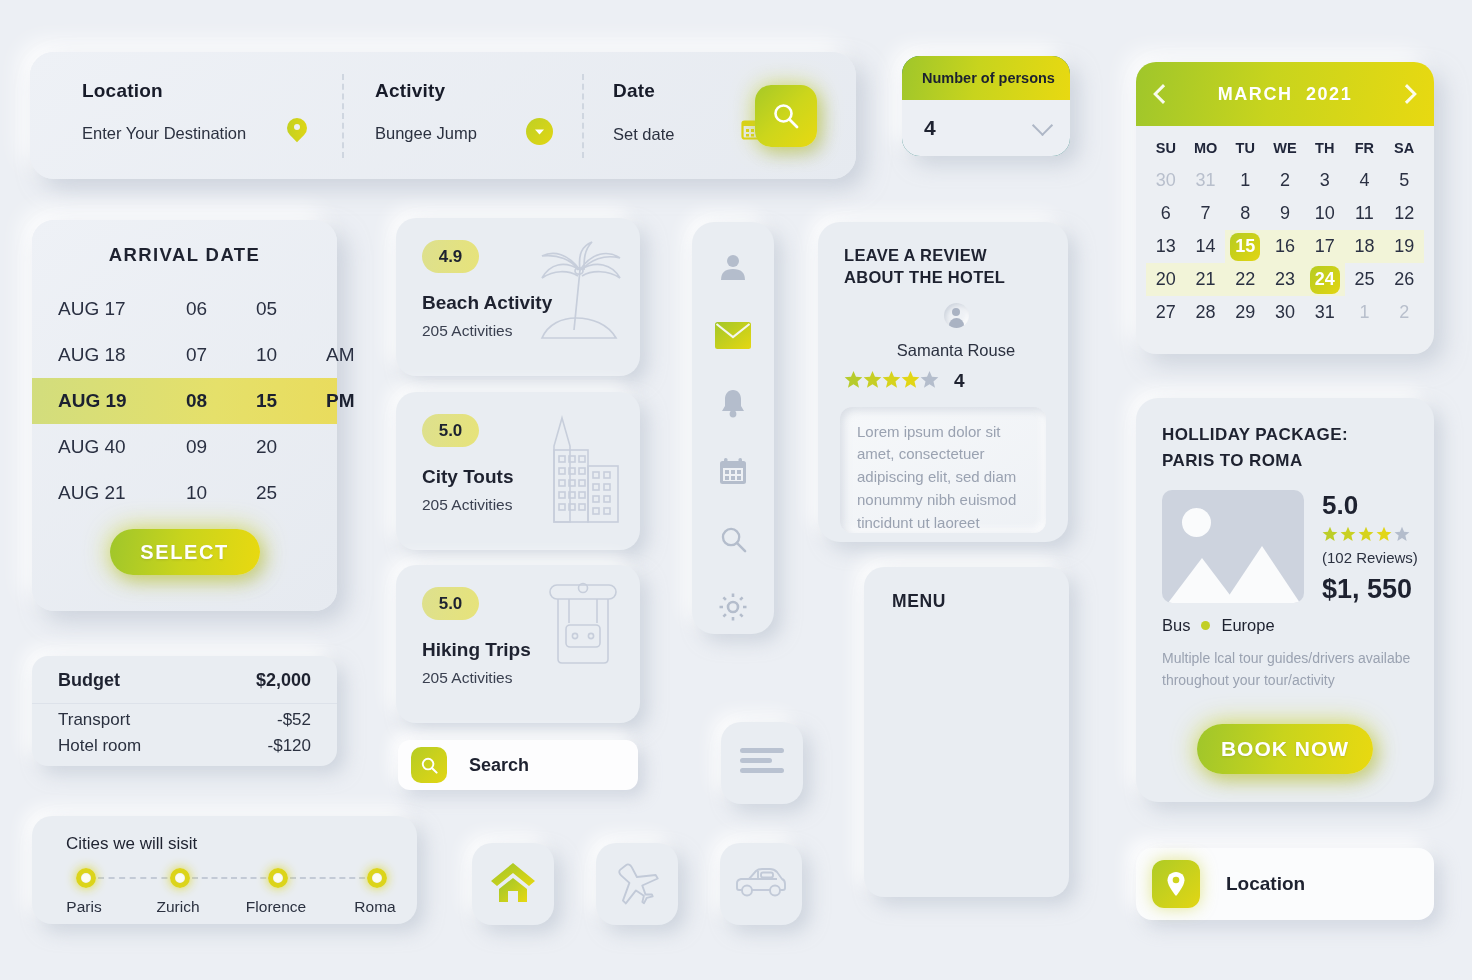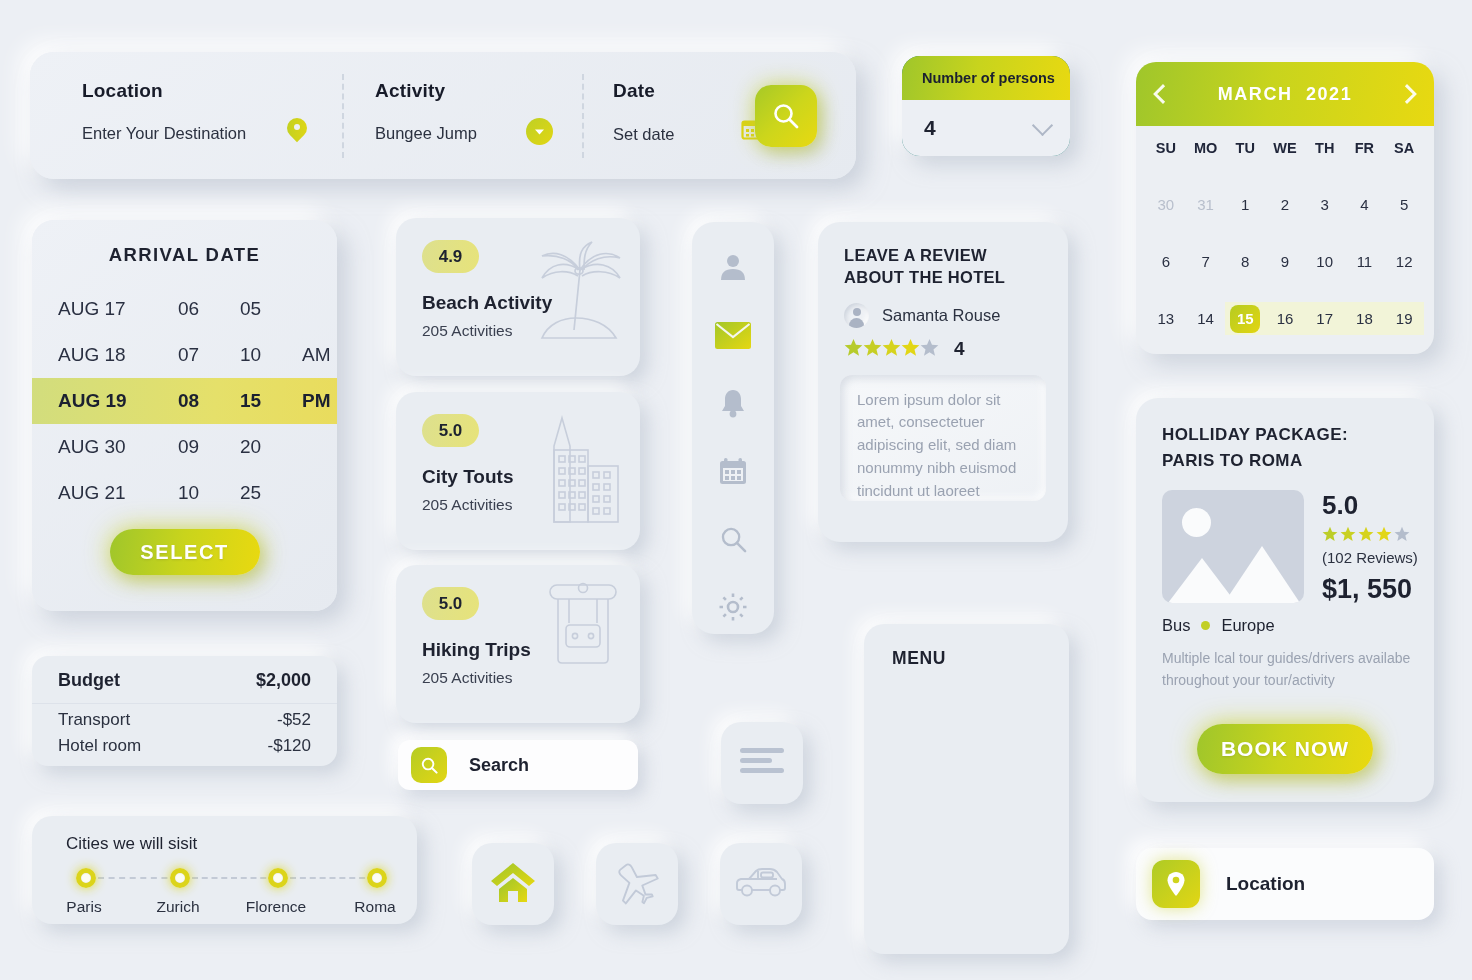--- a/index.html
+++ b/index.html
@@ -86,36 +86,36 @@
     background: #eceff3; box-shadow: 10px 10px 22px rgba(176,185,200,0.5), -10px -10px 22px rgba(255,255,255,0.95); }
   #cal-head { height: 64px; display: flex; align-items: center; justify-content: space-between; padding: 0 20px;
     color: #fff; font-weight: bold; letter-spacing: 1.6px; font-size: 18px; }
   .cal-arrow { width: 14px; height: 14px; border-top: 3px solid rgba(255,255,255,.92); border-left: 3px solid rgba(255,255,255,.92); }
   .cal-arrow.l { transform: rotate(-45deg); }
   .cal-arrow.r { transform: rotate(135deg); }
   #cal-dows { display: grid; grid-template-columns: repeat(7,1fr); padding: 14px 10px 4px; }
   #cal-dows div { text-align: center; font-size: 14.5px; font-weight: bold; color: #20263a; }
   #cal-grid { display: grid; grid-template-columns: repeat(7,1fr); padding: 4px 10px 12px; }
   .cday { height: 33px; display: flex; align-items: center; justify-content: center;
-    font-size: 15px; color: #2a3042; position: relative; margin-top: 24px; }
+    font-size: 18px; color: #2a3042; position: relative; }
   .cday.mute { color: #b8bfcc; }
   .cday.inrange { background: #f2f4d8; }
   .cday.sel { color: #fff; }
   .cday.sel .mark {
     position: absolute; left: 50%; top: 50%; transform: translate(-50%,-50%);
     width: 30px; height: 28px; border-radius: 8px;
     background: linear-gradient(135deg, #b6cc21, #e2d512); z-index: 0;
   }
   .cday.sel span.t { position: relative; z-index: 1; font-weight: bold; }
 
   
   #arrival { left: 32px; top: 220px; width: 305px; height: 391px; border-radius: 22px; }
   #arr-title { text-align: center; padding-top: 24px; font-size: 18.5px; font-weight: bold; letter-spacing: 1.4px; }
   .arow { display: grid; grid-template-columns: 120px 62px 62px 60px; height: 46px; align-items: center;
-    padding-left: 26px; font-size: 19px; color: #2a3042; }
+    padding-left: 26px; font-size: 19px; color: #2a3042; gap: 8px; }
   .arow.hl { background: linear-gradient(95deg, #d2dd7d 0%, #e5e06a 60%, #e9dc5d 100%); font-weight: bold; color: #1b2030; }
   #sel-btn { position: absolute; left: 50%; transform: translateX(-50%); bottom: 36px;
     width: 150px; height: 46px; display: flex; align-items: center; justify-content: center;
     color: #fff; font-weight: bold; font-size: 20px; letter-spacing: 1.6px; text-shadow: 0 1px 2px rgba(120,120,40,.25);}
 
   
   #budget { left: 32px; top: 656px; width: 305px; height: 110px; border-radius: 16px; }
   #budget .line1 { display: flex; justify-content: space-between; padding: 14px 26px 12px;
     font-size: 18px; font-weight: bold; border-bottom: 1.5px solid #dde2ea; }
   #budget .lr { display: flex; justify-content: space-between; padding: 6px 26px 0; font-size: 17px; color: #2b3140; }
@@ -149,35 +149,35 @@
   #searchfield .lbl { margin-left: 22px; font-size: 18px; font-weight: bold; }
 
   
   #rail { left: 692px; top: 222px; width: 82px; height: 412px; border-radius: 22px;
     display: flex; flex-direction: column; align-items: center; padding-top: 26px; gap: 30px; }
   .rail-i { width: 40px; height: 38px; display: flex; align-items: center; justify-content: center; }
 
   
   #review { left: 818px; top: 222px; width: 250px; height: 320px; border-radius: 22px; }
   #review h3 { padding: 22px 26px 0; font-size: 16.5px; font-weight: bold; line-height: 1.35; letter-spacing: .3px; }
-  #rev-user { display: flex; align-items: center; gap: 13px; padding: 14px 0 0 26px; }
+  #rev-user { display: flex; align-items: center; gap: 13px; padding: 14px 0 0 26px; flex-direction: column; }
   #rev-user .av { width: 25px; height: 25px; border-radius: 50%; background: #eef1f5;
     box-shadow: inset 2px 2px 5px rgba(175,184,199,.55), inset -2px -2px 5px #fff; position: relative; overflow:hidden; }
   #rev-user .av::before { content:""; position:absolute; left:8.5px; top:5px; width:8px; height:8px; border-radius:50%; background:#aab3c3;}
   #rev-user .av::after { content:""; position:absolute; left:5px; top:15px; width:15px; height:11px; border-radius:8px 8px 0 0; background:#aab3c3;}
   #rev-user .nm { font-size: 16.5px; color: #2b3140; }
   #rev-stars { display: flex; align-items: center; gap: 4px; padding: 10px 0 0 26px; }
   #rev-stars .num { margin-left: 11px; font-size: 19px; font-weight: bold; }
   #rev-text { margin: 14px 22px 0; height: 126px; border-radius: 12px;
     background: linear-gradient(150deg,#f6f8fa,#eef1f5);
     box-shadow: inset 3px 3px 8px rgba(178,187,202,.45), inset -3px -3px 8px #fff;
     padding: 14px 17px; font-size: 15px; line-height: 1.52; color: #9aa2b1; }
 
   
-  #menu { left: 864px; top: 624px; width: 205px; height: 330px; border-radius: 20px; }
+  #menu { left: 864px; top: 567px; width: 205px; height: 330px; border-radius: 20px; }
   #menu h4 { padding: 24px 0 0 28px; font-size: 17.5px; font-weight: bold; letter-spacing: .6px; }
   .mrow { margin: 0 20px; height: 54px; display: flex; align-items: center; justify-content: space-between;
     border-bottom: 1.4px solid #dce1e9; font-size: 17px; color: #252b3a; }
   .mrow:last-child { border-bottom: none; }
   .tri { width: 0; height: 0; border-left: 12px solid #b9c1d0; border-top: 8px solid transparent; border-bottom: 8px solid transparent; }
 
   
   .sqbtn { position: absolute; width: 82px; height: 82px; border-radius: 20px; display: flex; align-items: center; justify-content: center; }
 
   
@@ -351,21 +351,21 @@
           <span>10</span>
           <span>AM</span>
         </div>
         <div class="arow hl">
           <span>AUG 19</span>
           <span>08</span>
           <span>15</span>
           <span>PM</span>
         </div>
         <div class="arow">
-          <span>AUG 30</span>
+          <span>AUG 40</span>
           <span>09</span>
           <span>20</span>
           <span></span>
         </div>
         <div class="arow">
           <span>AUG 21</span>
           <span>10</span>
           <span>25</span>
           <span></span>
         </div>

